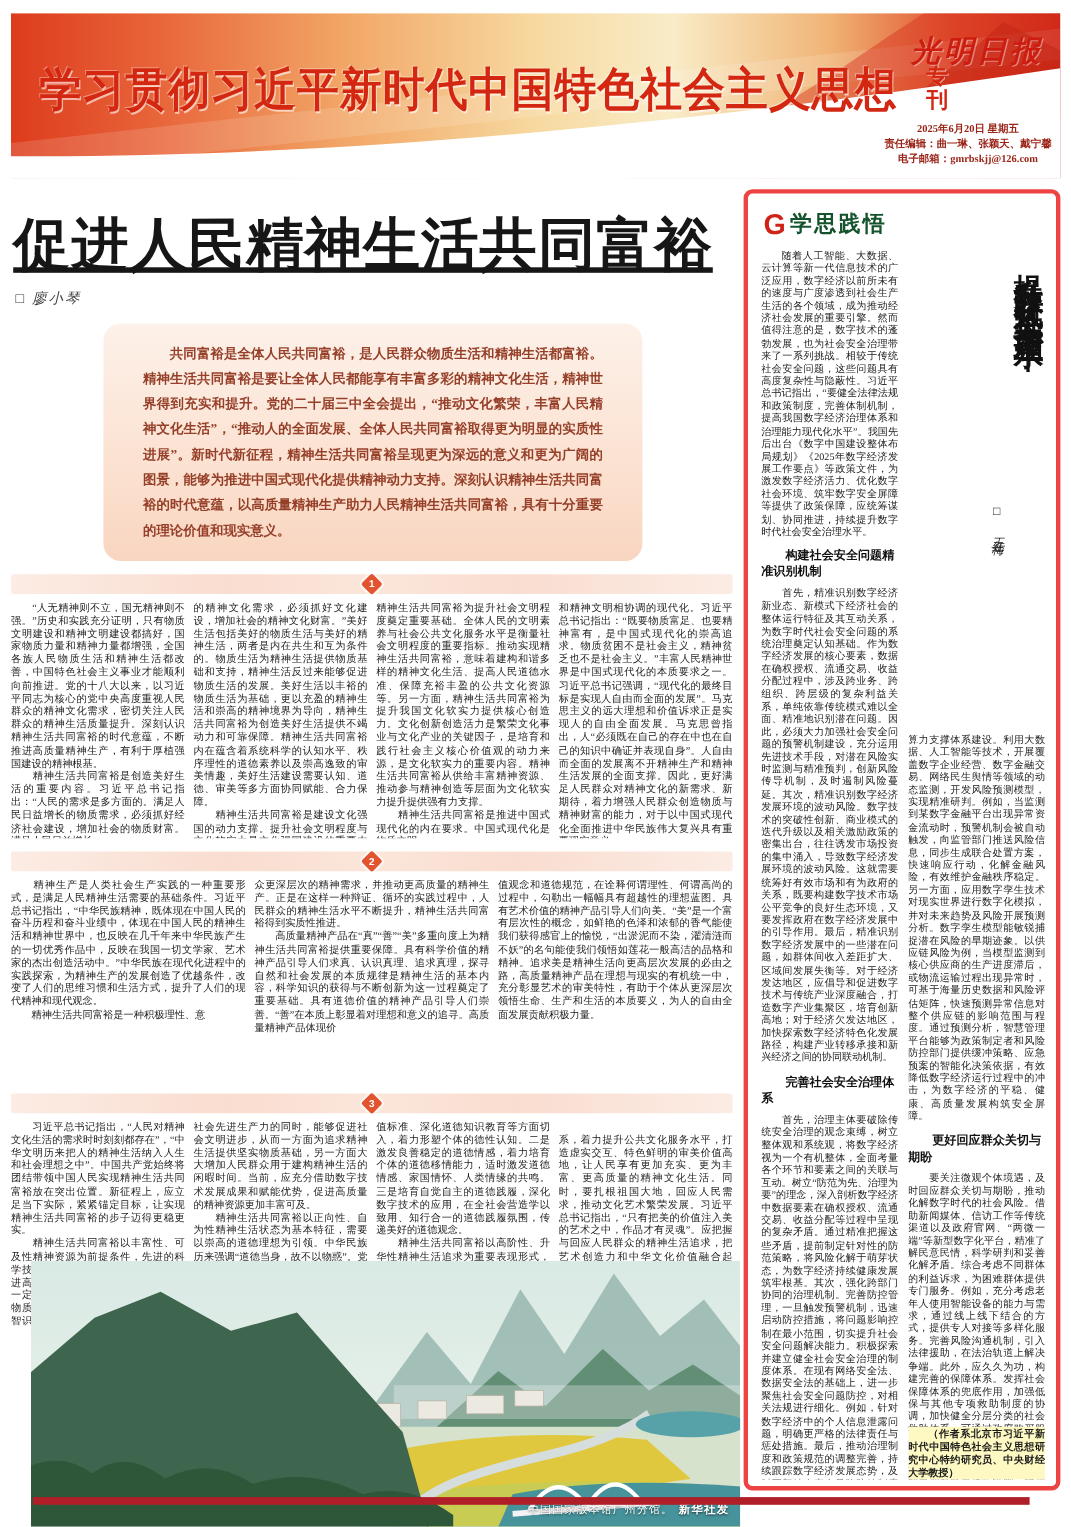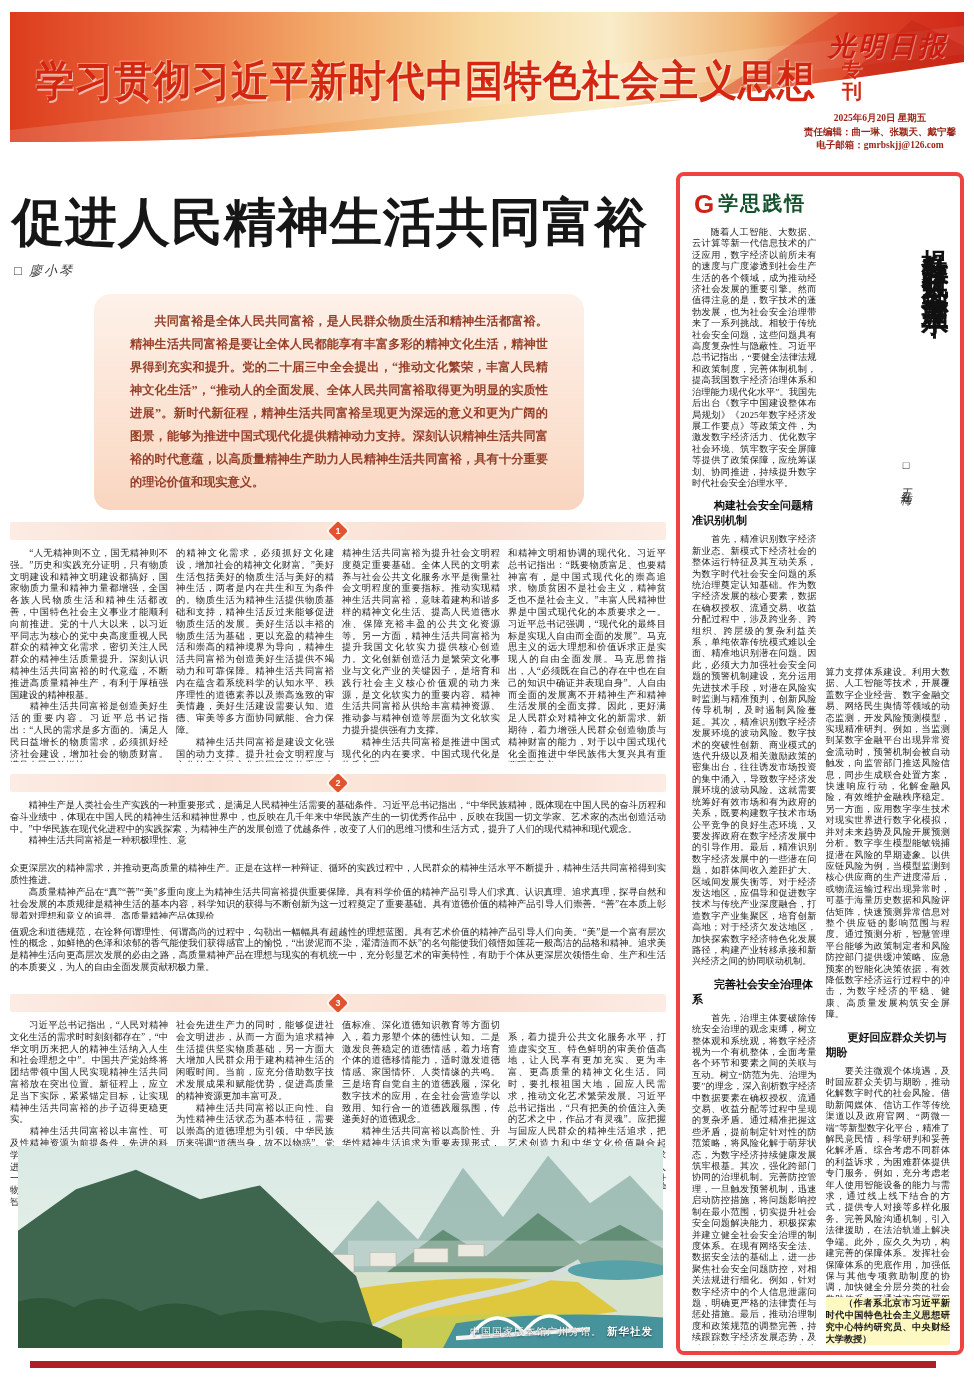--- a/index.html
+++ b/index.html
@@ -27,21 +27,21 @@
     color:#cc1d10;letter-spacing:3px;text-shadow:1px 1px 0 rgba(255,255,255,.4);
   }
   .pageno{position:absolute;right:34px;top:54px;font-family:"Liberation Sans",sans-serif;
     font-size:36px;font-weight:700;color:#ffffff;}
   .dateblock{position:absolute;right:8px;top:100px;text-align:center;
     font-size:9.5px;line-height:13.5px;color:#9a2417;font-weight:700;}
   
   .main{position:absolute;left:10px;top:182px;width:656px;}
   .main h1{
     margin:6px 0 2px 2px;font-size:52px;font-weight:900;color:#161616;
-    letter-spacing:1px;white-space:nowrap;
+    letter-spacing:1px;white-space:nowrap;text-decoration:underline;
   }
   .byline{margin:4px 0 14px 4px;font-size:13px;color:#3a3a3a;letter-spacing:2px;font-style:italic;}
   .introbox{
     margin-left:84px;width:418px;border-radius:16px;padding:16px 36px;
     background:linear-gradient(180deg,#fdf1e9 0%,#fbdfcd 70%,#f8d5c0 100%);
     font-size:12.2px;line-height:23px;color:#96402a;font-weight:600;
     text-align:justify;text-indent:2em;
   }
   .band{
     position:relative;height:18px;margin:12px 0 8px 0;border-radius:2px;
@@ -56,28 +56,28 @@
     position:absolute;left:0;top:0;width:14px;height:14px;transform:rotate(-45deg);
     color:#fff;font-size:9px;line-height:14px;text-align:center;font-weight:700;
     font-family:"Liberation Sans",sans-serif;
   }
   .cols{display:flex;gap:8px;overflow:hidden;}
   .cols .col{
     flex:1 1 0;font-size:9.3px;line-height:11.8px;text-align:justify;
     white-space:pre-line;position:relative;overflow:hidden;
   }
   .s1{height:214px;}
-  .s2{height:182px;flex-direction:column;}
+  .s2{height:182px;}
   .s3{height:186px;}
   .mattr{
     position:absolute;left:0;right:0;bottom:0;background:#ffffff;font-weight:700;
     text-indent:2em;white-space:normal;padding-top:1px;
   }
   
-  .photo{position:absolute;left:18px;top:1146px;width:645px;height:202px;overflow:hidden;}
+  .photo{position:absolute;left:28px;top:1146px;width:645px;height:242px;overflow:hidden;}
   .photo svg{position:absolute;left:0;top:0;width:100%;height:100%;}
   .photo-cap{
     position:absolute;bottom:9px;left:452px;color:#ffffff;font-size:10px;
     text-shadow:0 1px 2px rgba(0,0,0,.7);letter-spacing:1px;
   }
   .photo-credit{
     position:absolute;bottom:9px;right:10px;color:#ffffff;font-size:10.5px;font-weight:900;
     text-shadow:0 1px 2px rgba(0,0,0,.7);letter-spacing:1px;
   }
   

